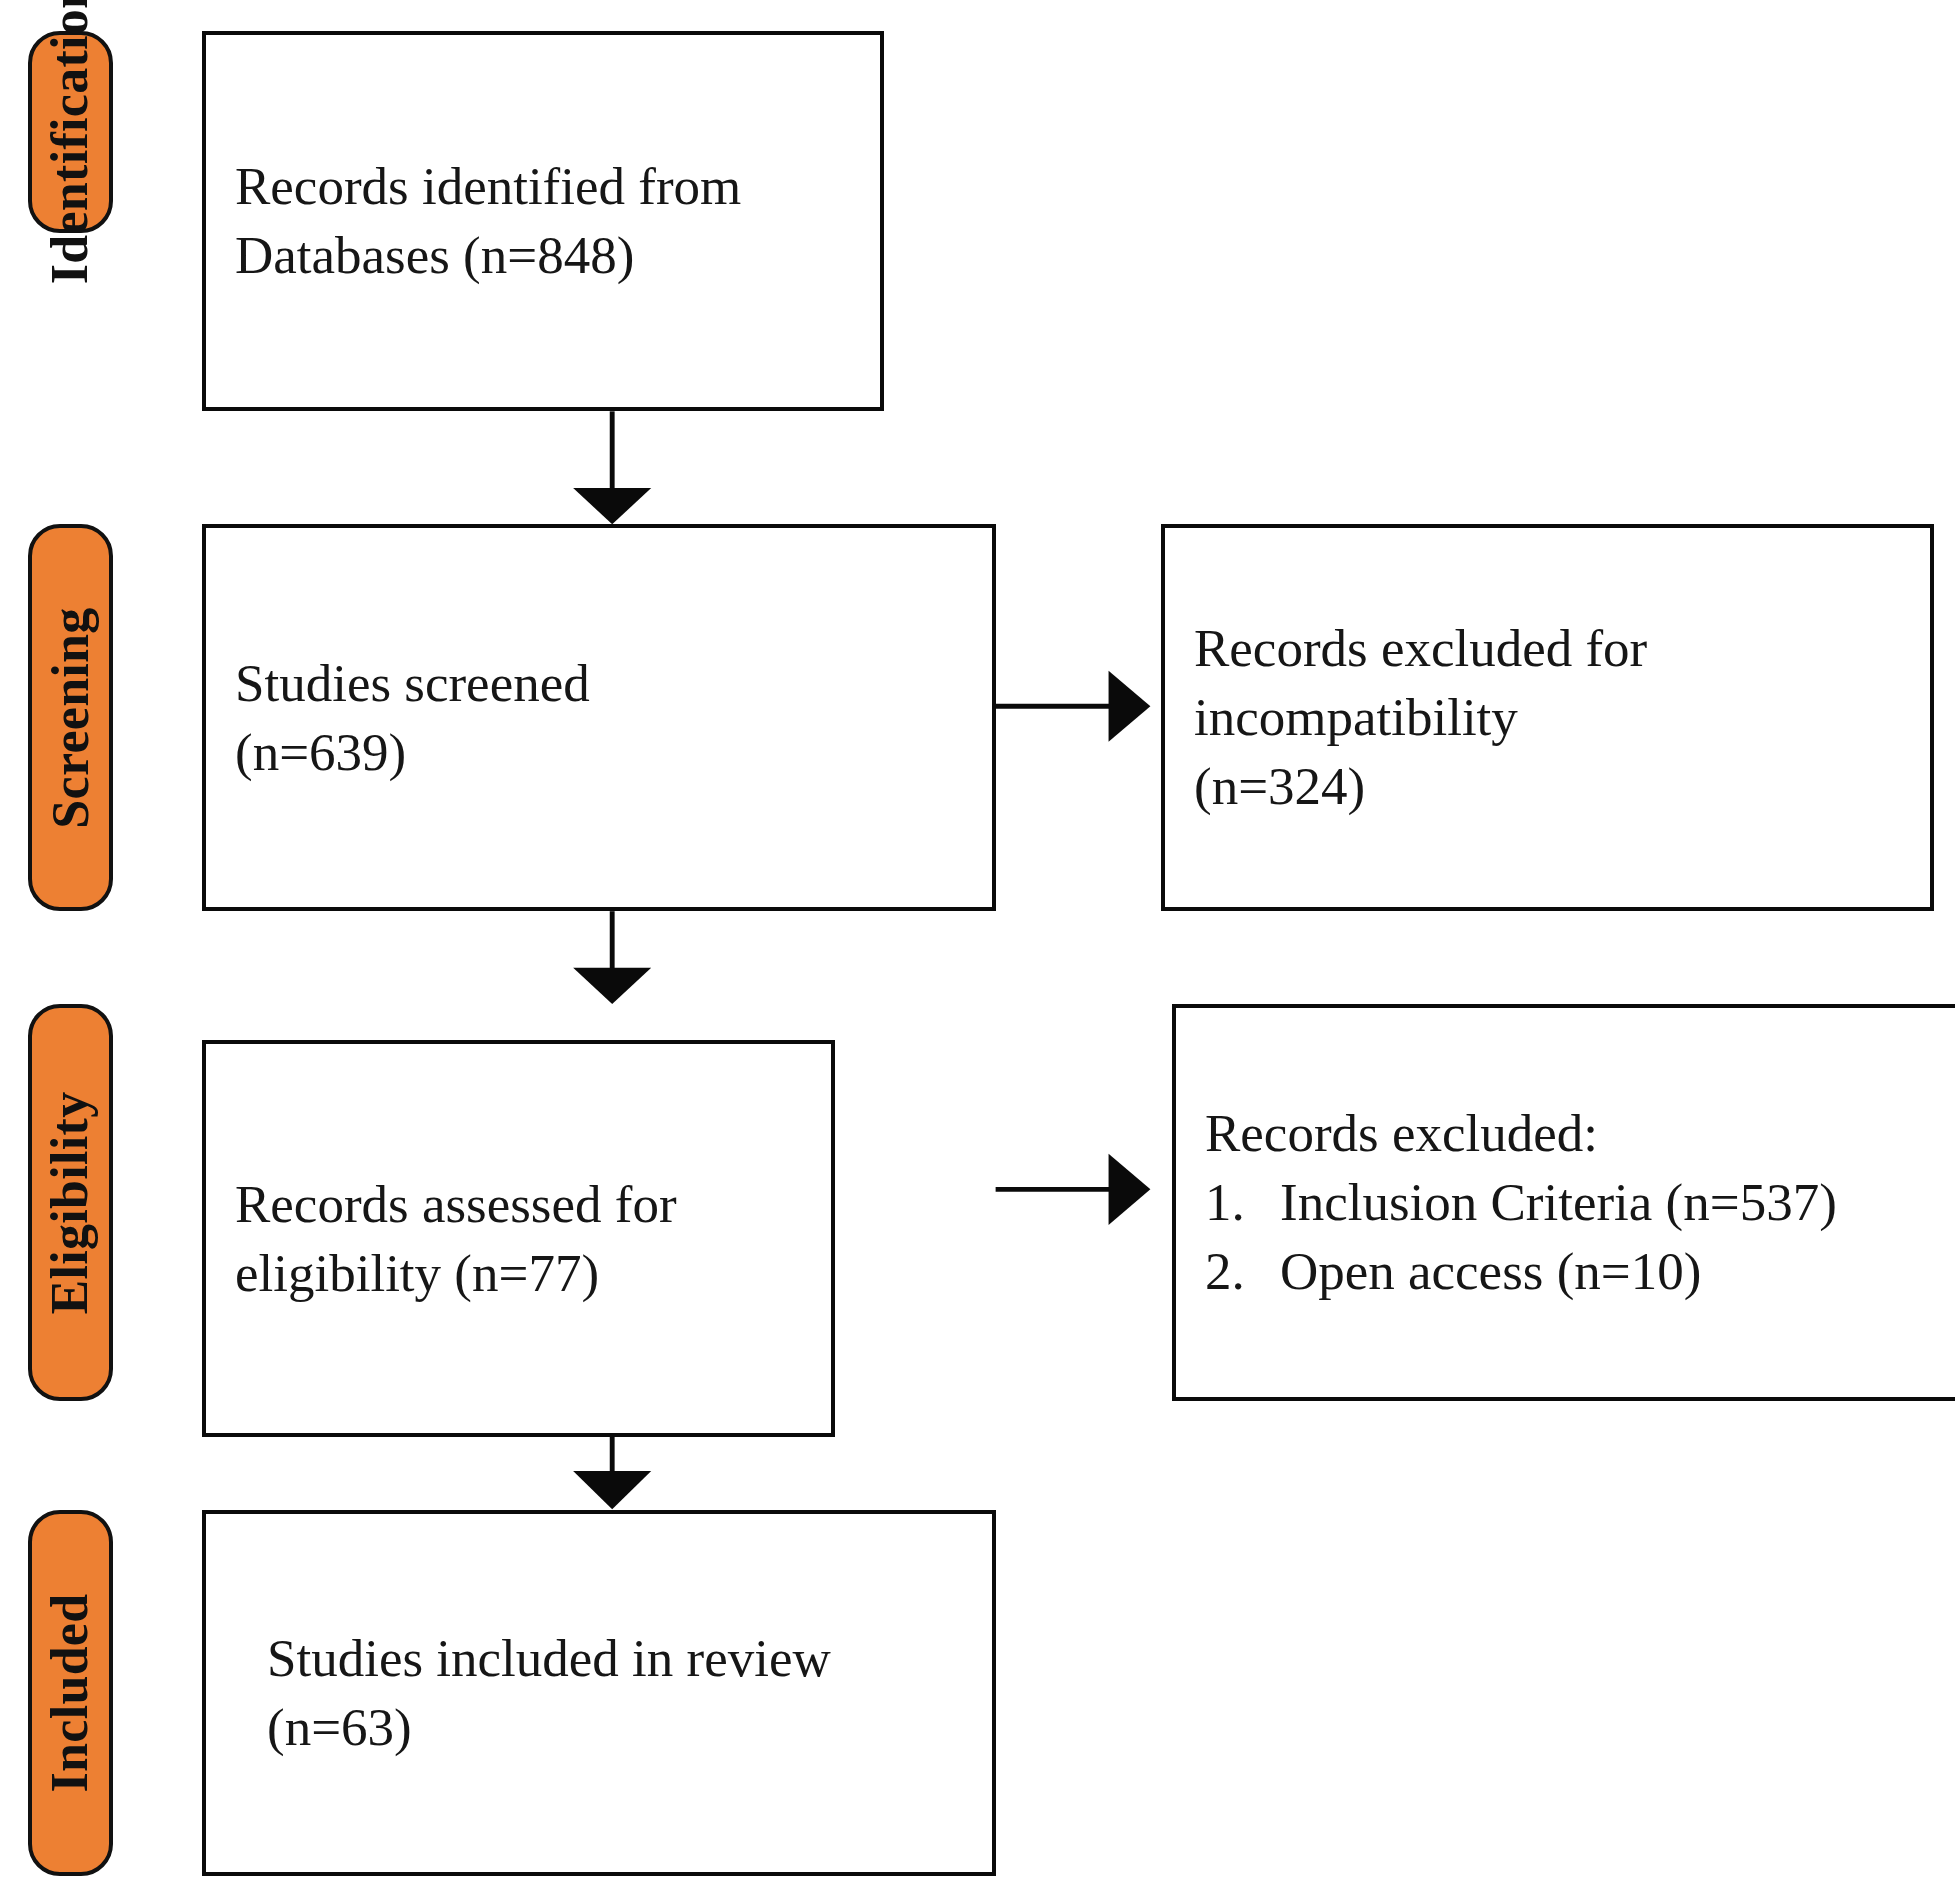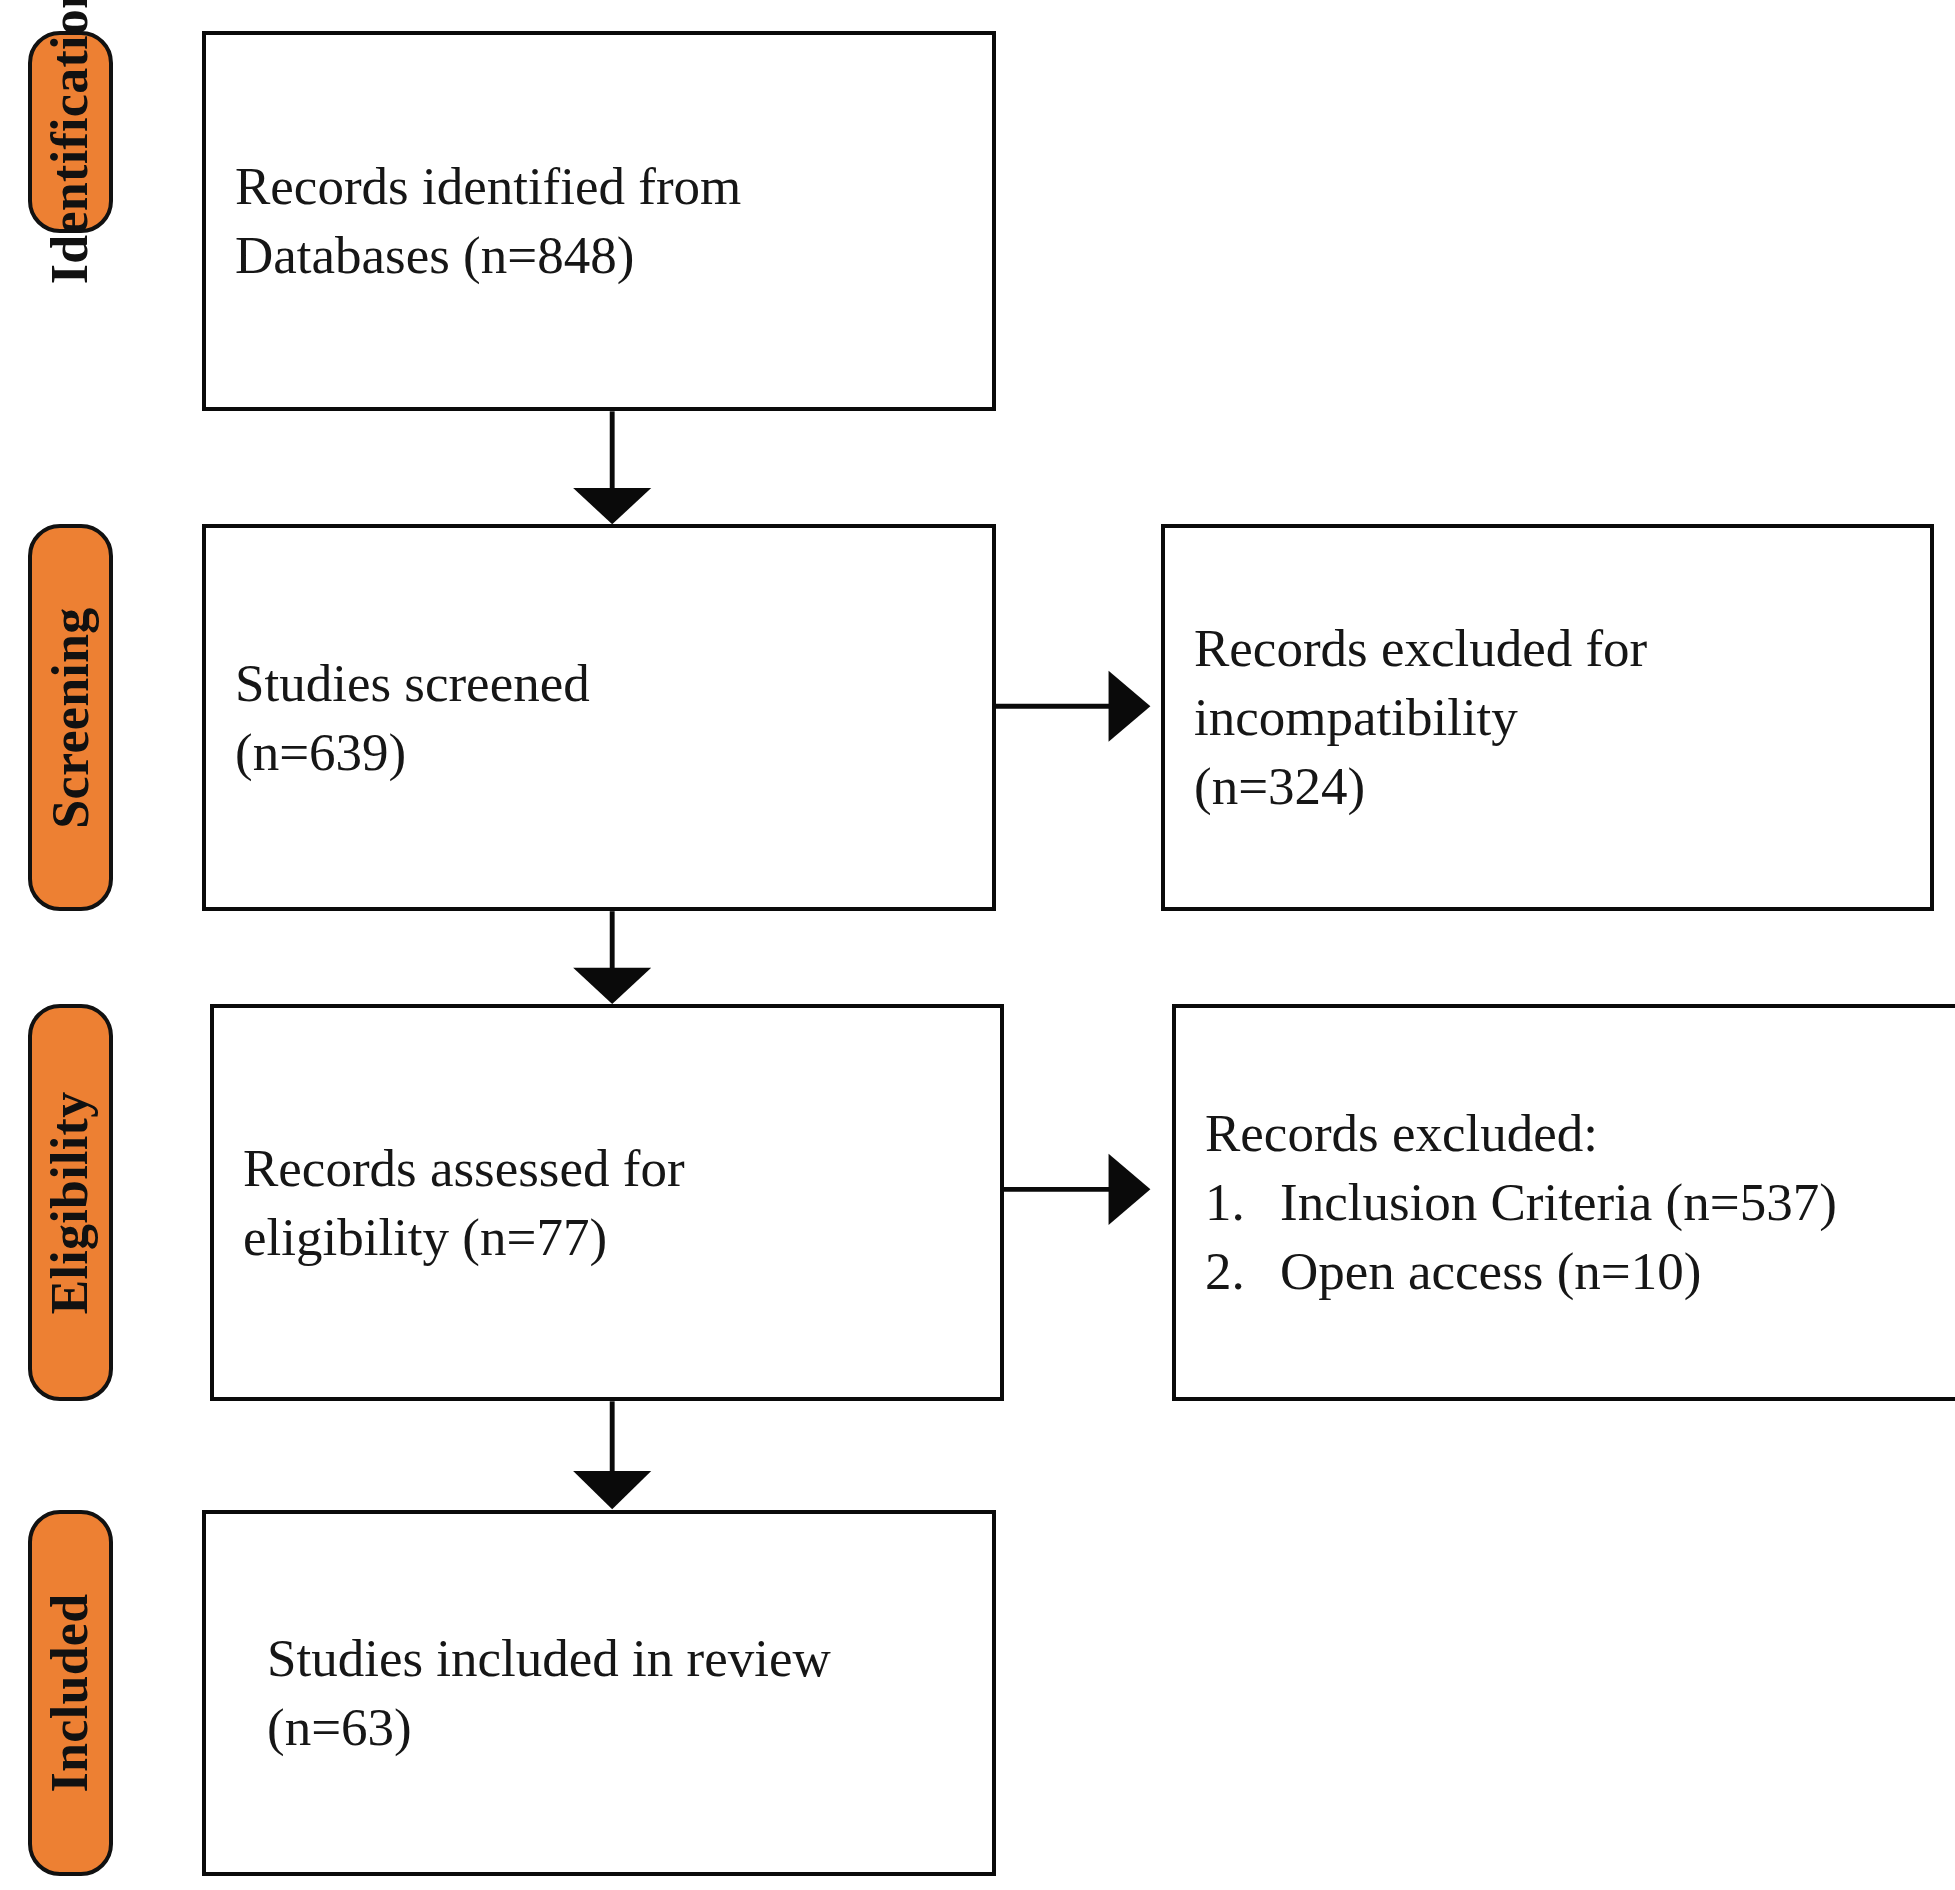--- a/index.html
+++ b/index.html
@@ -135,21 +135,21 @@
   </div>
 
   <div class="stage-label" style="left:28px; top:1004px; width:85px; height:397px;">
     <span class="stage-text">Eligibility</span>
   </div>
 
   <div class="stage-label" style="left:28px; top:1510px; width:85px; height:366px;">
     <span class="stage-text">Included</span>
   </div>
 
-  <div class="flow-box" style="left:202px; top:31px; width:794px; height:380px;">
+  <div class="flow-box" style="left:202px; top:31px; width:682px; height:380px;">
     <div class="box-text">
       <span class="line">Records identified from</span>
       <span class="line">Databases (n=848)</span>
     </div>
   </div>
 
   <div class="flow-box" style="left:202px; top:524px; width:794px; height:387px;">
     <div class="box-text">
       <span class="line">Studies screened</span>
       <span class="line">(n=639)</span>
@@ -157,21 +157,21 @@
   </div>
 
   <div class="flow-box" style="left:1149px; top:524px; width:773px; height:387px;margin-left:12px;">
     <div class="box-text">
       <span class="line">Records excluded for</span>
       <span class="line">incompatibility</span>
       <span class="line">(n=324)</span>
     </div>
   </div>
 
-  <div class="flow-box" style="left:202px; top:1004px; width:794px; height:397px;margin-left:8px;">
+  <div class="flow-box" style="left:202px; top:1040px; width:633px; height:397px;">
     <div class="box-text">
       <span class="line">Records assessed for</span>
       <span class="line">eligibility  (n=77)</span>
     </div>
   </div>
 
   <div class="flow-box" style="left:1172px; top:1004px; width:848px; height:397px;">
     <div class="box-text">
       <span class="line">Records excluded:</span>
       <ul class="excl-list">

